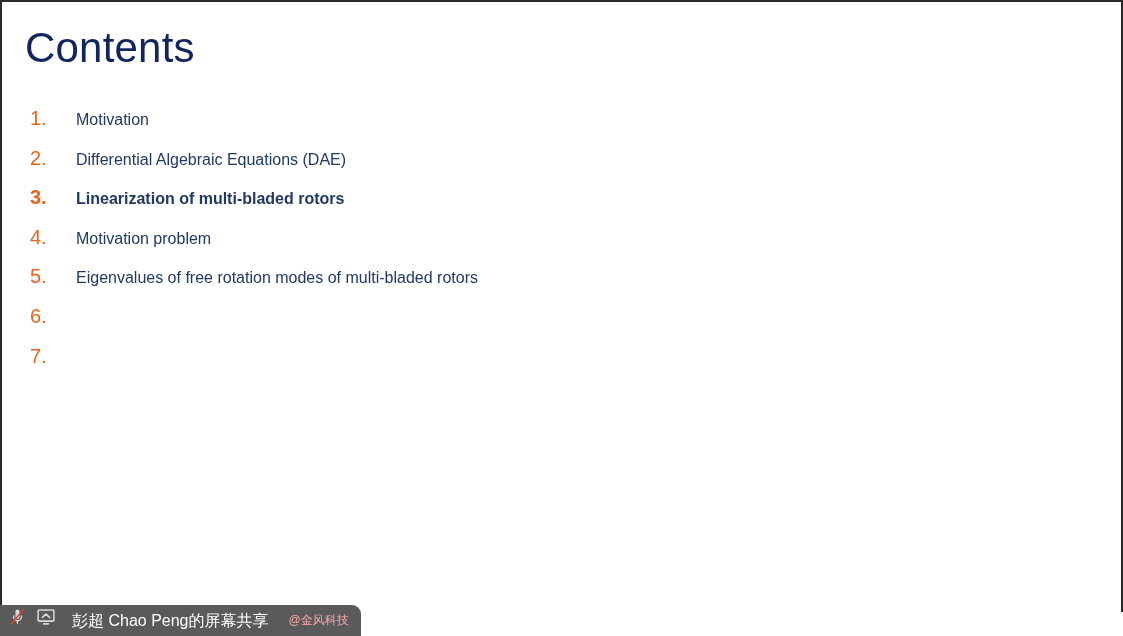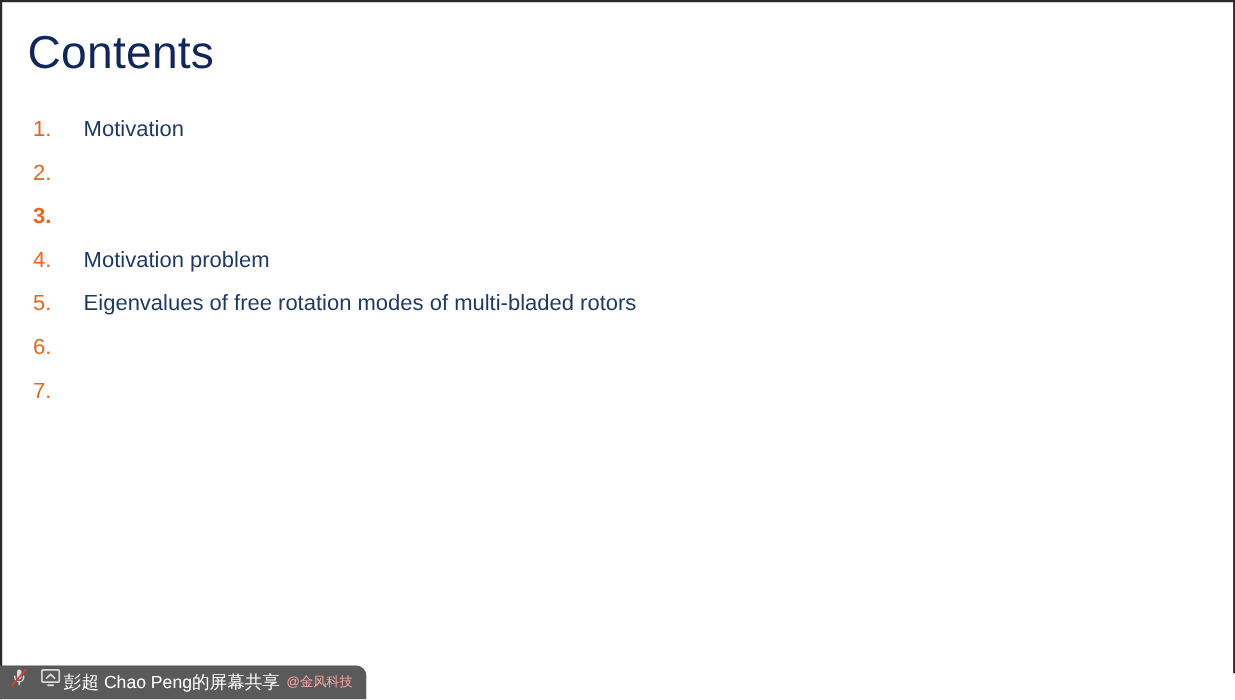--- a/index.html
+++ b/index.html
@@ -70,42 +70,42 @@
 
   .item-number {
     width: 46px;
     flex: 0 0 46px;
     color: #e8651b;
     font-size: 20px;
   }
 
   .item-label {
     color: #1f3864;
-    font-size: 20px;
+    font-size: 16px;
   }
 
   .contents-item.is-active .item-number,
   .contents-item.is-active .item-label {
     font-weight: bold;
   }
 
   .contents-item.is-dimmed .item-label {
     color: #8c8c8c;
   }
 
   
   #share-bar {
     position: absolute;
     left: 0;
     bottom: 0;
     height: 31px;
     padding: 0 12px 0 8px;
     display: flex;
     align-items: center;
-    gap: 2px;
+    gap: 16px;
     background: #5a5a5a;
     border-top-right-radius: 9px;
     color: #ffffff;
     font-size: 16px;
     line-height: 31px;
     white-space: nowrap;
   }
   #share-bar-icons {
     display: flex;
     align-items: center;
@@ -137,24 +137,26 @@
 
   <div id="contents-list">
 
     <div class="contents-item">
       <span class="item-number">1.</span>
       <span class="item-label">Motivation</span>
     </div>
 
     <div class="contents-item">
       <span class="item-number">2.</span>
+      <span class="item-label">Differential Algebraic Equations (DAE)</span>
     </div>
 
     <div class="contents-item is-active">
       <span class="item-number">3.</span>
+      <span class="item-label">Linearization of multi-bladed rotors</span>
     </div>
 
     <div class="contents-item">
       <span class="item-number">4.</span>
       <span class="item-label">Motivation problem</span>
     </div>
 
     <div class="contents-item">
       <span class="item-number">5.</span>
       <span class="item-label">Eigenvalues of free rotation modes of multi-bladed rotors</span>

